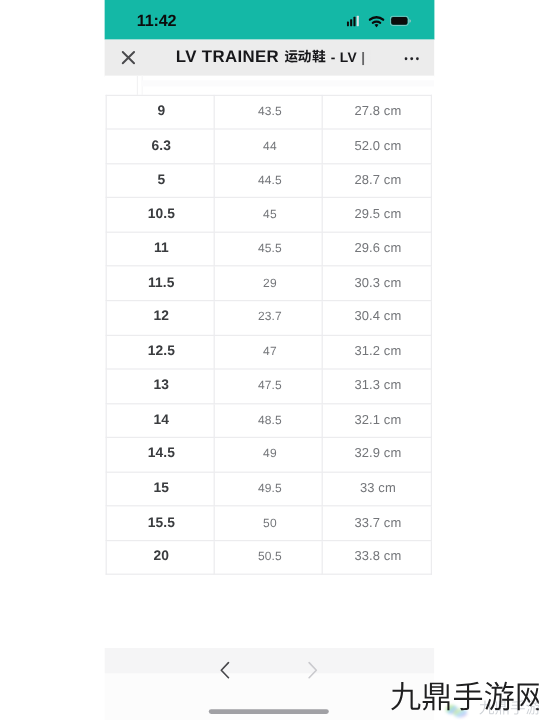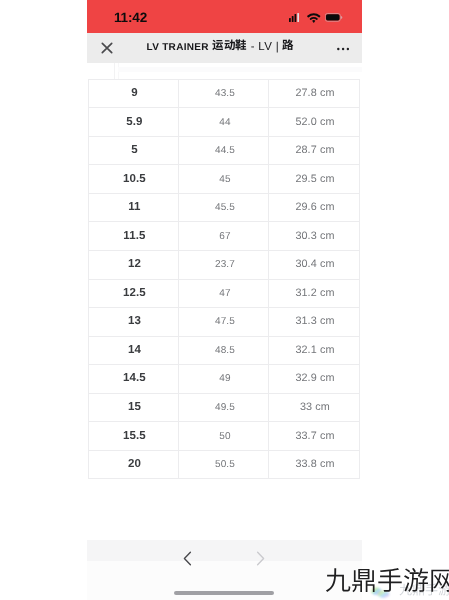--- a/index.html
+++ b/index.html
@@ -3,21 +3,21 @@
 <meta charset="utf-8">
 <title>LV size chart</title>
 <style>
   html,body{margin:0;padding:0;}
   body{width:449px;height:600px;background:#ffffff;
        font-family:"Liberation Sans",sans-serif;overflow:hidden;position:relative;
        -webkit-font-smoothing:antialiased;text-rendering:geometricPrecision;}
   .phone,.watermark,.wmsub{opacity:0.999;}
   .phone{position:absolute;left:87px;top:0;width:275px;height:600px;background:#fff;overflow:hidden;}
   
-  .statusbar{position:absolute;left:0;top:0;width:298px;height:33px;background:#ef4444;}
+  .statusbar{position:absolute;left:0;top:0;width:298px;height:33px;background:#14b8a6;}
   .clock{position:absolute;left:27px;top:10px;font-size:13.5px;font-weight:bold;color:#0c0c0c;
          letter-spacing:-0.15px;line-height:16px;}
   .sysicons{position:absolute;left:0;top:0;width:275px;height:33px;}
   .ic-signal{position:absolute;left:202px;top:13px;}
   .ic-wifi{position:absolute;left:220px;top:11.5px;}
   .ic-batt{position:absolute;left:238.2px;top:13.3px;}
   
   .navbar{position:absolute;left:0;top:33px;width:275px;height:30.5px;background:#ececec;}
   .navtitle{position:absolute;left:59.5px;top:39px;height:17px;width:162px;overflow:hidden;
             font-size:11.5px;font-weight:bold;color:#17171a;white-space:nowrap;letter-spacing:0.3px;
@@ -73,69 +73,69 @@
         <rect x="4" y="5" width="56" height="26" rx="7" fill="#0b0b0b"></rect>
         <path d="M67 12c3 1.2 3.8 4 3.8 6s-.8 4.8-3.8 6Z" fill="#cbcbd0"></path>
       </svg>
     </div>
   </div>
 
   <div class="navbar"></div>
   <svg class="closebtn" viewBox="0 0 13 13">
     <path d="M1.4 1.4 11.6 11.6M11.6 1.4 1.4 11.6" stroke="#4a4a4d" stroke-width="1.8" stroke-linecap="round"></path>
   </svg>
-  <div class="navtitle"><span id="title-slot"><span style="font-size: 10px; font-weight: bold; color: rgb(23, 23, 26); letter-spacing: 0.3px;">LV TRAINER </span><svg viewBox="0 -880 1000 1100" width="11.5" height="12.65" style="display: inline-block; vertical-align: -1.38px; margin-right: 0.3px;">
+  <div class="navtitle"><span id="title-slot"><span style="font-size: 14px; font-weight: bold; color: rgb(23, 23, 26); letter-spacing: 0.3px;">LV TRAINER </span><svg viewBox="0 -880 1000 1100" width="11.5" height="12.65" style="display: inline-block; vertical-align: -1.38px; margin-right: 0.3px;">
           <path d="M381 799V687H894V799ZM55 737C110 694 191 633 228 596L312 682C271 717 188 774 134 812ZM381 113C418 128 471 134 808 167C822 140 834 115 843 94L951 149C914 224 836 350 780 443L680 397L753 270L510 251C556 315 601 392 636 466H959V578H313V466H490C457 383 413 307 396 284C376 255 359 236 339 231C354 198 374 138 381 113ZM274 507H34V397H157V116C114 95 67 59 24 16L107 -101C149 -42 197 22 228 22C249 22 283 -8 324 -31C394 -71 475 -83 601 -83C710 -83 870 -77 945 -73C946 -38 967 25 981 59C876 44 707 35 605 35C496 35 406 40 340 80C311 96 291 111 274 121Z" fill="#17171a" transform="scale(1,-1)"></path>
         </svg><svg viewBox="0 -880 1000 1100" width="11.5" height="12.65" style="display: inline-block; vertical-align: -1.38px; margin-right: 0.3px;">
           <path d="M81 772V667H474V772ZM90 20 91 22V19C120 38 163 52 412 117L423 70L519 100C498 65 473 32 443 3C473 -16 513 -59 532 -88C674 53 716 264 730 517H833C824 203 814 81 792 53C781 40 772 37 755 37C733 37 691 37 643 41C663 8 677 -42 679 -76C731 -78 782 -78 814 -73C849 -66 872 -56 897 -21C931 25 941 172 951 578C951 593 952 632 952 632H734L736 832H617L616 632H504V517H612C605 358 584 220 525 111C507 180 468 286 432 367L335 341C351 303 367 260 381 217L211 177C243 255 274 345 295 431H492V540H48V431H172C150 325 115 223 102 193C86 156 72 133 52 127C66 97 84 42 90 20Z" fill="#17171a" transform="scale(1,-1)"></path>
         </svg><svg viewBox="0 -880 1000 1100" width="11.5" height="12.65" style="display: inline-block; vertical-align: -1.38px; margin-right: 0.3px;">
           <path d="M672 381V280H512V171H672V53H474V-58H970V53H790V171H942V280H790V381ZM672 846V733H525V624H672V514H497V405H958V514H790V624H936V733H790V846ZM61 486V223H212V175H30V75H212V-90H323V75H495V175H323V223H473V486H324V531H430V672H499V770H430V849H322V770H213V849H110V770H32V672H110V531H211V486ZM322 672V621H213V672ZM161 397H222V312H161ZM313 397H370V312H313Z" fill="#17171a" transform="scale(1,-1)"></path>
-        </svg><span style="font-size: 11.5px; font-weight: normal; color: rgb(23, 23, 26); letter-spacing: 0.3px;"> - LV | </span><svg viewBox="0 -880 1000 1100" width="11.5" height="12.65" style="display: inline-block; vertical-align: -1.38px; margin-right: 0.3px;">
+        </svg><span style="font-size: 11.5px; font-weight: bold; color: rgb(23, 23, 26); letter-spacing: 0.3px;"> - LV | </span><svg viewBox="0 -880 1000 1100" width="11.5" height="12.65" style="display: inline-block; vertical-align: -1.38px; margin-right: 0.3px;">
           <path d="M182 710H314V582H182ZM26 64 47 -52C161 -25 312 11 454 45L442 151L324 125V258H434V287C449 268 464 246 472 230L495 240V-87H605V-53H794V-84H909V245L911 244C927 274 962 322 986 345C905 370 836 410 779 456C839 531 887 621 917 726L841 759L820 755H680C689 777 698 799 705 822L591 850C558 740 498 633 424 564V812H78V480H218V102L168 91V409H71V72ZM605 50V183H794V50ZM769 653C749 611 725 571 697 535C668 569 644 604 624 639L632 653ZM579 284C623 310 664 341 702 375C739 341 781 310 827 284ZM626 457C569 404 504 361 434 331V363H324V480H424V545C451 525 489 493 505 475C525 496 545 519 564 545C582 516 603 486 626 457Z" fill="#17171a" transform="scale(1,-1)"></path>
         </svg></span></div>
   <svg class="morebtn" viewBox="0 0 12 12">
     <circle cx="1.2" cy="6" r="1.2" fill="#222226"></circle>
     <circle cx="6" cy="6" r="1.2" fill="#222226"></circle>
     <circle cx="10.8" cy="6" r="1.2" fill="#222226"></circle>
   </svg>
 
   <div class="page">
     <div class="prevrow"></div>
     <div class="prevrow2"></div>
     <div class="prevband"></div>
     <table class="sizes">
       <tbody id="tbody">
           <tr>
             <td class="c1">9</td>
             <td class="c2">43.5</td>
             <td class="c3">27.8 cm</td>
           </tr>
           <tr>
-            <td class="c1">5.9</td>
+            <td class="c1">6.3</td>
             <td class="c2">44</td>
             <td class="c3">52.0 cm</td>
           </tr>
           <tr>
             <td class="c1">5</td>
             <td class="c2">44.5</td>
             <td class="c3">28.7 cm</td>
           </tr>
           <tr>
             <td class="c1">10.5</td>
             <td class="c2">45</td>
             <td class="c3">29.5 cm</td>
           </tr>
           <tr>
             <td class="c1">11</td>
             <td class="c2">45.5</td>
             <td class="c3">29.6 cm</td>
           </tr>
           <tr>
             <td class="c1">11.5</td>
-            <td class="c2">67</td>
+            <td class="c2">29</td>
             <td class="c3">30.3 cm</td>
           </tr>
           <tr>
             <td class="c1">12</td>
             <td class="c2">23.7</td>
             <td class="c3">30.4 cm</td>
           </tr>
           <tr>
             <td class="c1">12.5</td>
             <td class="c2">47</td>

